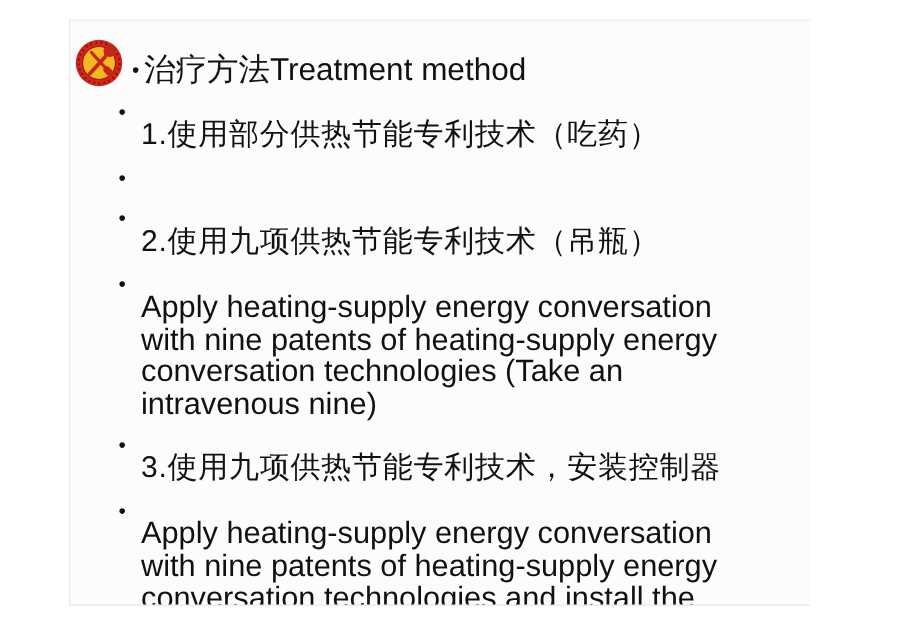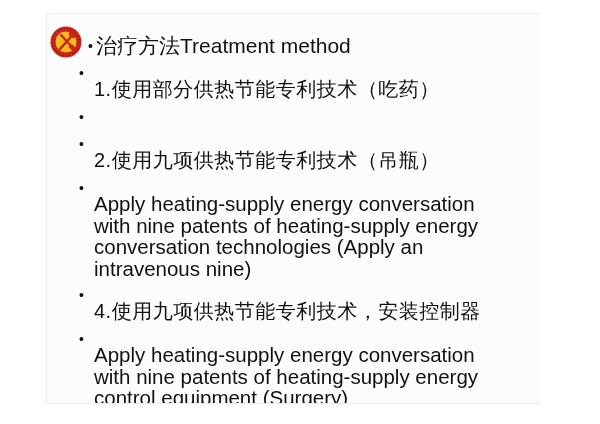--- a/index.html
+++ b/index.html
@@ -106,34 +106,35 @@
           <span class="dot">•</span>
           <div class="lines">
             <div class="line">2.使用九项供热节能专利技术（吊瓶）</div>
           </div>
         </div>
         <div class="bullet-row en">
           <span class="dot">•</span>
           <div class="lines">
             <div class="line">Apply heating-supply energy conversation</div>
             <div class="line">with nine patents of heating-supply energy</div>
-            <div class="line">conversation technologies (Apply an</div>
+            <div class="line">conversation technologies (Take an</div>
             <div class="line">intravenous nine)</div>
           </div>
         </div>
         <div class="bullet-row zh">
           <span class="dot">•</span>
           <div class="lines">
-            <div class="line">4.使用九项供热节能专利技术，安装控制器</div>
+            <div class="line">3.使用九项供热节能专利技术，安装控制器</div>
           </div>
         </div>
         <div class="bullet-row en">
           <span class="dot">•</span>
           <div class="lines">
             <div class="line">Apply heating-supply energy conversation</div>
             <div class="line">with nine patents of heating-supply energy</div>
+            <div class="line">conversation technologies and install the</div>
             <div class="line">control equipment (Surgery)</div>
           </div>
         </div>
       </div>
 
   </div>
 </div>
 
 </body></html>

